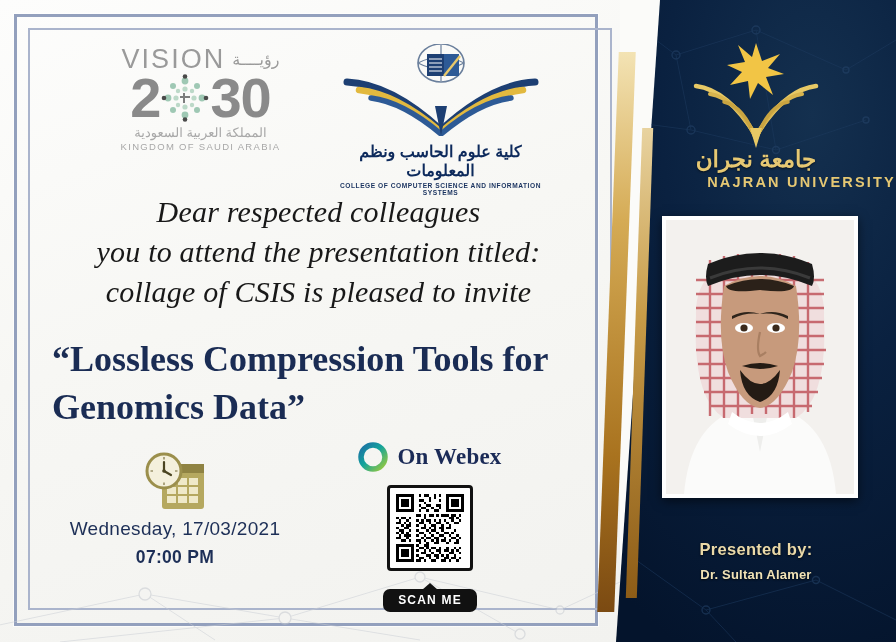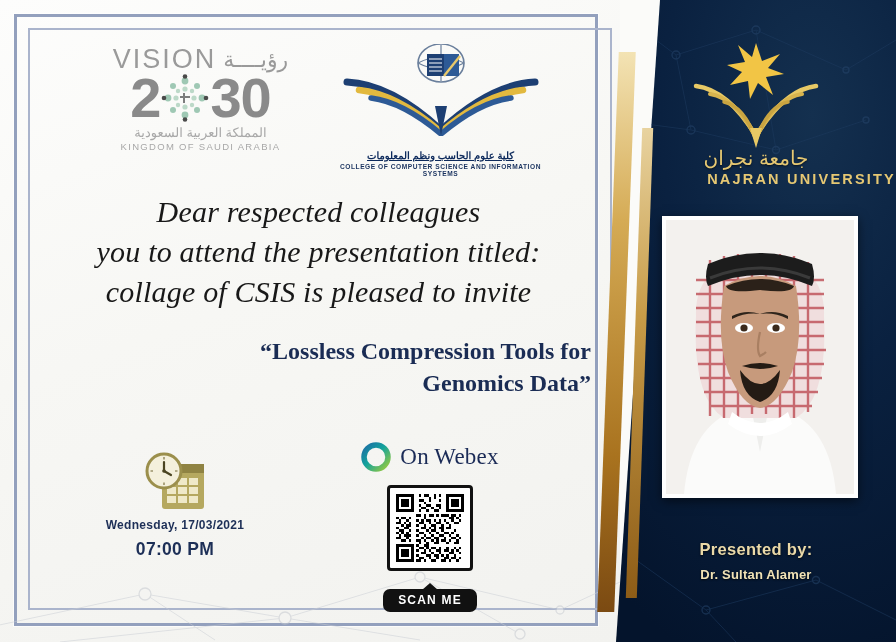--- a/index.html
+++ b/index.html
@@ -26,57 +26,57 @@
   }
 
   
   .net{position:absolute;left:0;bottom:0;width:620px;height:120px;opacity:.5;pointer-events:none;}
 
   
   .logos{position:absolute;left:46px;top:44px;width:530px;height:150px;display:flex;align-items:flex-start;}
   .vision{position:relative;width:205px;margin-left:52px;text-align:center;color:#8d8d8d;}
   .v-top{display:flex;align-items:center;justify-content:center;gap:7px;}
   .v-vision{font-size:27px;letter-spacing:2px;font-weight:400;color:#9a9a9a;}
-  .v-ar{font-size:22px;color:#9a9a9a;}
+  .v-ar{font-size:16px;color:#9a9a9a;}
   .v-2030{display:flex;align-items:center;justify-content:center;font-size:56px;font-weight:700;letter-spacing:-1px;color:#8a8a8a;line-height:.95;margin-top:-4px;}
   .v-emb{width:48px;height:48px;position:relative;margin:0 1px;}
   .v-sub-ar{font-size:13px;color:#a8a8a8;margin-top:1px;letter-spacing:1px;}
   .v-sub-en{font-size:9.5px;color:#a8a8a8;letter-spacing:1.3px;margin-top:1px;}
 
   .csis{position:relative;width:235px;margin-left:20px;text-align:center;}
   .csis-mark{height:92px;position:relative;}
-  .csis-ar{font-size:10px;font-weight:700;color:#0d2a5c;letter-spacing:.5px;margin-top:14px;text-decoration:underline;}
+  .csis-ar{font-size:16px;font-weight:700;color:#0d2a5c;letter-spacing:.5px;margin-top:6px;}
   .csis-en{font-size:6.6px;font-weight:700;color:#19325f;letter-spacing:.55px;margin-top:2px;}
 
   
   .invite{
     position:absolute;left:46px;top:192px;width:545px;text-align:center;
     font-family:"Liberation Serif", serif;font-style:italic;font-weight:400;
     font-size:30px;line-height:1.33;color:#181818;letter-spacing:.2px;
   }
   .invite div{white-space:nowrap;}
 
   
   .title{
-    position:absolute;left:46px;top:336px;width:545px;text-align:right;
+    position:absolute;left:52px;top:336px;width:545px;text-align:left;
     font-family:"Liberation Serif", serif;font-weight:700;
-    font-size:24px;line-height:1.33;color:#1a2c54;
+    font-size:36px;line-height:1.33;color:#1a2c54;
   }
 
   
   .datewrap{position:absolute;left:40px;top:452px;width:270px;text-align:center;}
   .cal-icon{width:66px;height:60px;margin:0 auto 6px;position:relative;}
-  .dateline{font-size:12px;font-weight:700;color:#1d2f57;letter-spacing:.3px;}
+  .dateline{font-size:19px;font-weight:400;color:#1d2f57;letter-spacing:.3px;}
   .timeline{font-size:17.5px;font-weight:700;color:#1d2f57;letter-spacing:.3px;margin-top:7px;}
 
   
   .webexwrap{position:absolute;left:330px;top:442px;width:200px;text-align:center;}
   .webex-row{display:flex;align-items:center;justify-content:center;gap:9px;}
   .webex-mark{width:30px;height:30px;}
-  .webex-txt{font-family:"Liberation Serif", serif;font-weight:400;font-size:23px;color:#1b2b57;letter-spacing:.2px;}
+  .webex-txt{font-family:"Liberation Serif", serif;font-weight:700;font-size:23px;color:#1b2b57;letter-spacing:.2px;}
   .qrbox{width:86px;height:86px;margin:13px auto 0;background:#fff;border:3px solid #111;border-radius:4px;padding:4px;box-sizing:border-box;}
   .qrbox svg{display:block;width:100%;height:100%;}
   .scanme{
     width:94px;margin:18px auto 0;background:#111;color:#fff;border-radius:7px;
     font-size:12px;font-weight:700;letter-spacing:1.2px;padding:4px 0 5px;position:relative;
   }
   .scanme:before{
     content:"";position:absolute;left:50%;top:-6px;margin-left:-8px;
     border-left:8px solid transparent;border-right:8px solid transparent;border-bottom:7px solid #111;
   }
@@ -95,21 +95,21 @@
     transform:skewX(-2.2deg);z-index:6;
   }
   .stripe-b{
     position:absolute;left:634px;top:128px;width:11px;height:470px;
     background:linear-gradient(180deg,#e8d3a0 0%,#c79b47 40%,#8d5c17 100%);
     transform:skewX(-2deg);z-index:6;
   }
 
   .nu-logo{position:absolute;left:0;right:0;top:40px;text-align:center;}
   .nu-mark{width:148px;height:110px;margin:0 auto;}
-  .nu-ar{font-size:20px;font-weight:400;color:#e6c873;letter-spacing:1px;margin-top:-4px;
+  .nu-ar{font-size:23px;font-weight:700;color:#e6c873;letter-spacing:1px;margin-top:-4px;
          text-shadow:0 1px 2px rgba(0,0,0,.6);}
   .nu-en{font-size:14.5px;font-weight:700;color:#e3c druck;letter-spacing:2.2px;margin-top:1px;color:#e6c873;text-align:right;}
 
   .photo-frame{
     position:absolute;left:46px;top:216px;width:196px;height:282px;
     background:#fff;padding:4px;box-sizing:border-box;
     box-shadow:0 3px 10px rgba(0,0,0,.55);
   }
   .photo{width:100%;height:100%;display:block;}
 

